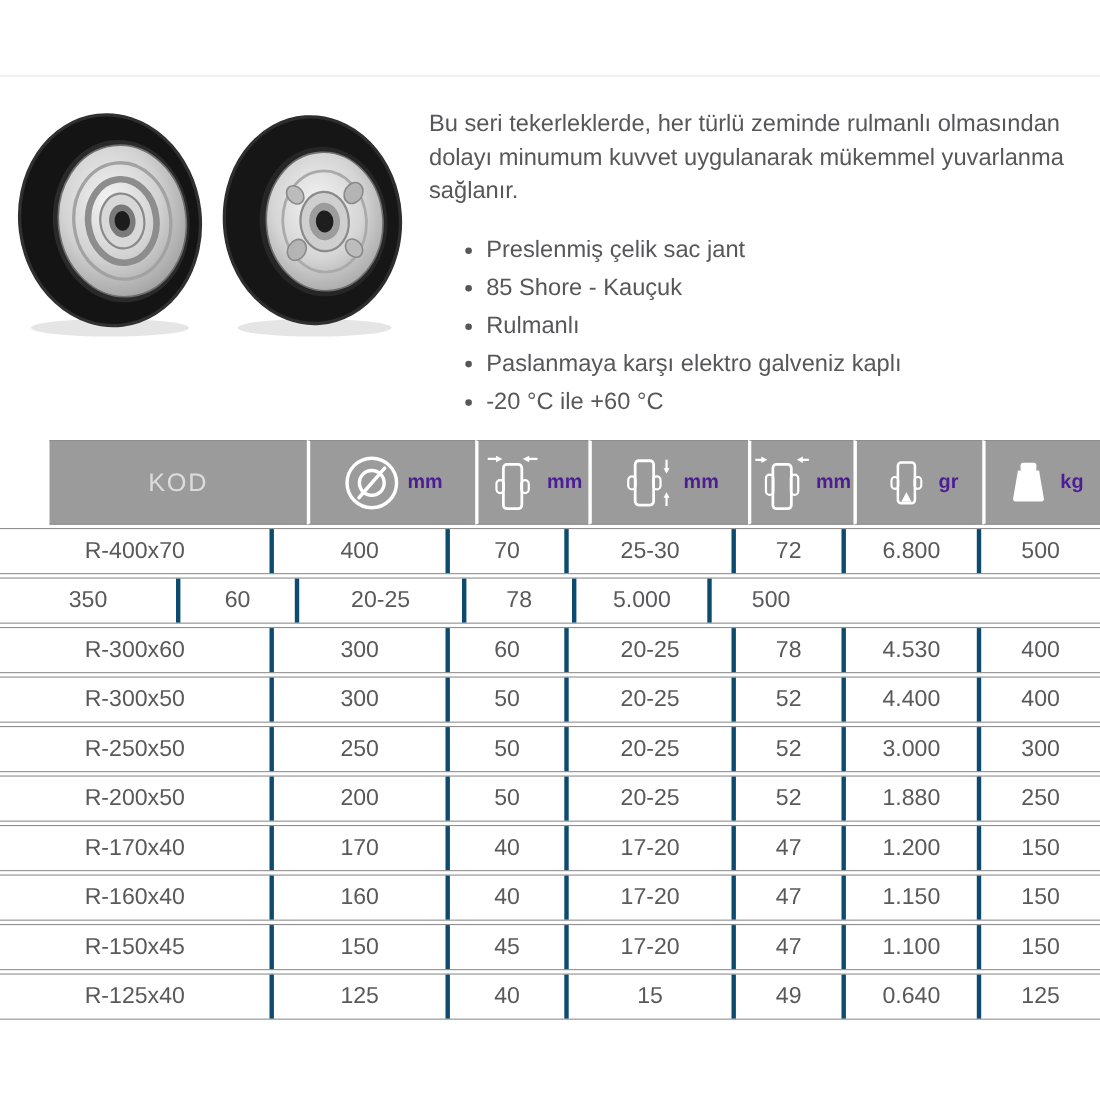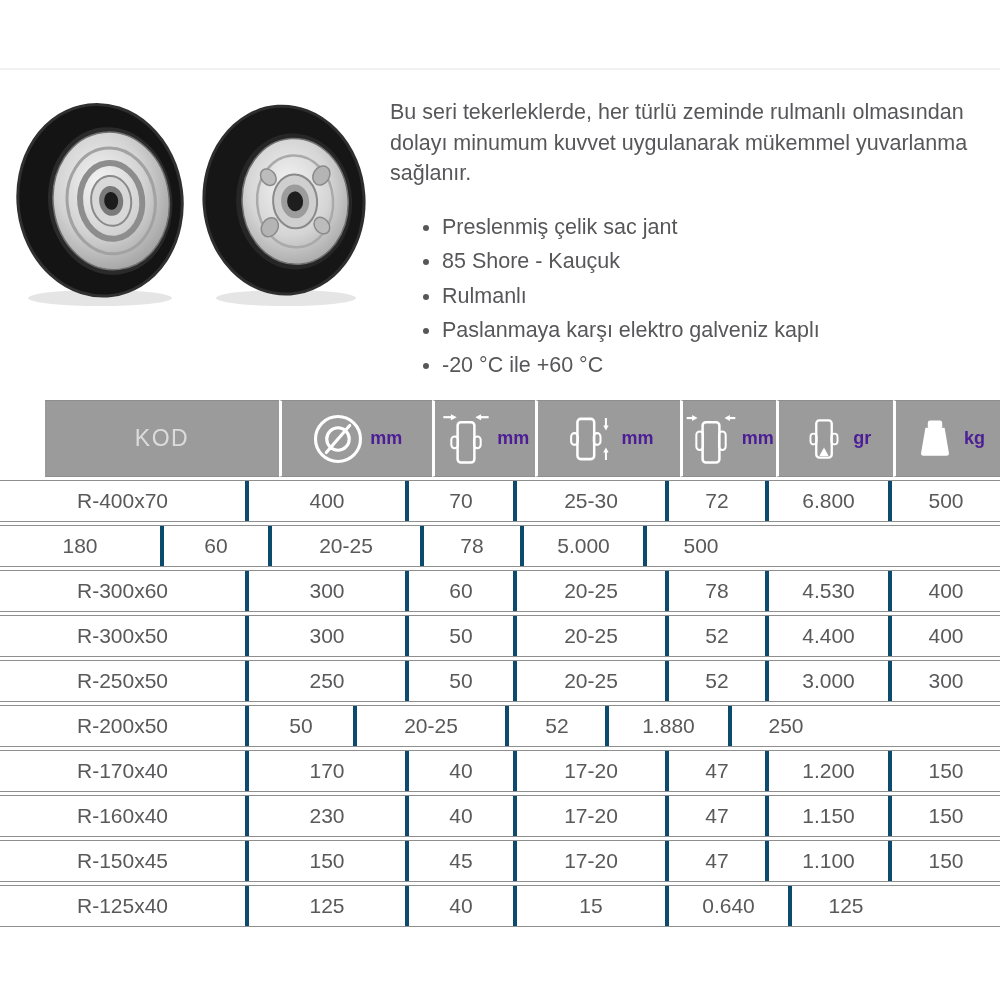--- a/index.html
+++ b/index.html
@@ -185,21 +185,21 @@
         <div class="trow">
           <div class="tcell col0">R-400x70</div>
           <div class="tcell col1">400</div>
           <div class="tcell col2">70</div>
           <div class="tcell col3">25-30</div>
           <div class="tcell col4">72</div>
           <div class="tcell col5">6.800</div>
           <div class="tcell col6">500</div>
         </div>
         <div class="trow">
-          <div class="tcell col1">180</div>
+          <div class="tcell col1">350</div>
           <div class="tcell col2">60</div>
           <div class="tcell col3">20-25</div>
           <div class="tcell col4">78</div>
           <div class="tcell col5">5.000</div>
           <div class="tcell col6">500</div>
         </div>
         <div class="trow">
           <div class="tcell col0">R-300x60</div>
           <div class="tcell col1">300</div>
           <div class="tcell col2">60</div>
@@ -221,57 +221,59 @@
           <div class="tcell col0">R-250x50</div>
           <div class="tcell col1">250</div>
           <div class="tcell col2">50</div>
           <div class="tcell col3">20-25</div>
           <div class="tcell col4">52</div>
           <div class="tcell col5">3.000</div>
           <div class="tcell col6">300</div>
         </div>
         <div class="trow">
           <div class="tcell col0">R-200x50</div>
+          <div class="tcell col1">200</div>
           <div class="tcell col2">50</div>
           <div class="tcell col3">20-25</div>
           <div class="tcell col4">52</div>
           <div class="tcell col5">1.880</div>
           <div class="tcell col6">250</div>
         </div>
         <div class="trow">
           <div class="tcell col0">R-170x40</div>
           <div class="tcell col1">170</div>
           <div class="tcell col2">40</div>
           <div class="tcell col3">17-20</div>
           <div class="tcell col4">47</div>
           <div class="tcell col5">1.200</div>
           <div class="tcell col6">150</div>
         </div>
         <div class="trow">
           <div class="tcell col0">R-160x40</div>
-          <div class="tcell col1">230</div>
+          <div class="tcell col1">160</div>
           <div class="tcell col2">40</div>
           <div class="tcell col3">17-20</div>
           <div class="tcell col4">47</div>
           <div class="tcell col5">1.150</div>
           <div class="tcell col6">150</div>
         </div>
         <div class="trow">
           <div class="tcell col0">R-150x45</div>
           <div class="tcell col1">150</div>
           <div class="tcell col2">45</div>
           <div class="tcell col3">17-20</div>
           <div class="tcell col4">47</div>
           <div class="tcell col5">1.100</div>
           <div class="tcell col6">150</div>
         </div>
         <div class="trow">
           <div class="tcell col0">R-125x40</div>
           <div class="tcell col1">125</div>
           <div class="tcell col2">40</div>
           <div class="tcell col3">15</div>
+          <div class="tcell col4">49</div>
           <div class="tcell col5">0.640</div>
           <div class="tcell col6">125</div>
         </div>
       </div>
   </div>
 
 </div>
 
 </body></html>

